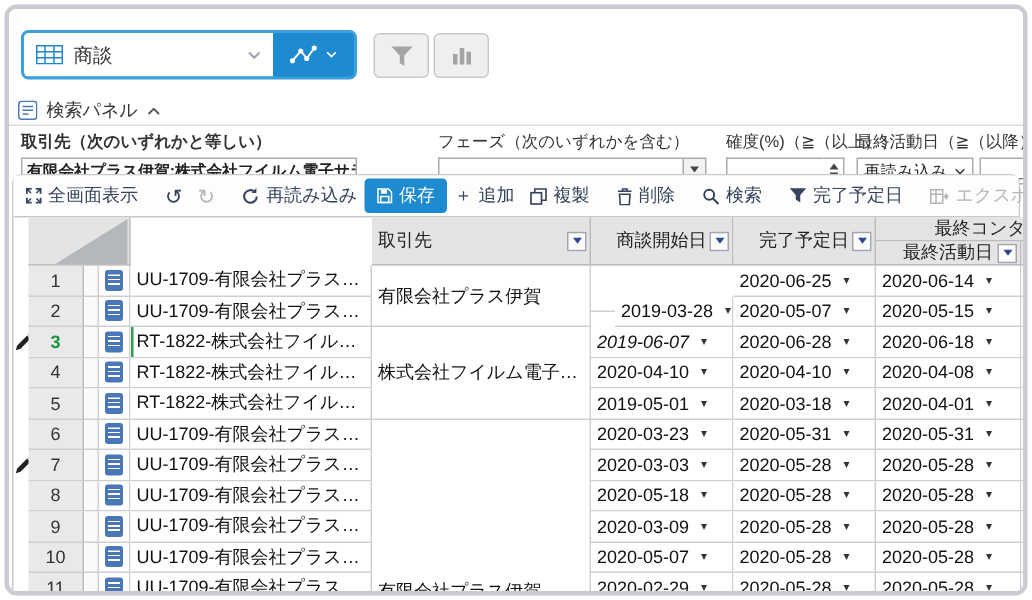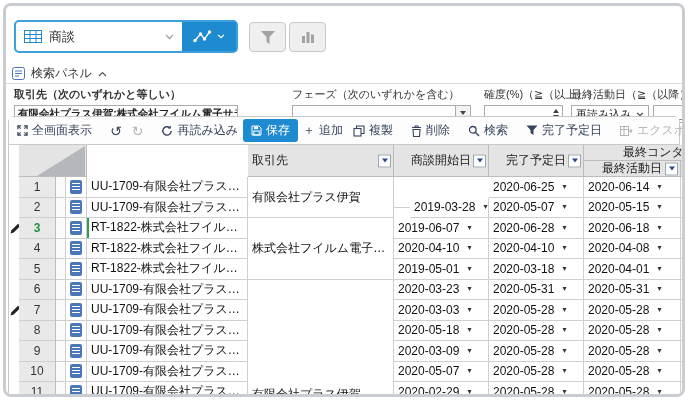--- a/index.html
+++ b/index.html
@@ -335,21 +335,21 @@
         <span class="dd">▾</span>
       </div>
     <div class="c ovf" style="grid-area:4/9;"></div>
 
     <div class="c rn green" style="grid-area:5/1;">3</div>
     <div class="c mini" style="grid-area:5/2;"></div>
     <div class="c doc" style="grid-area:5/3;">
         <span class="doc-icon"></span>
       </div>
     <div class="c name sel" style="grid-area:5/4;">RT-1822-株式会社フイル…</div>
-    <div class="c date" style="grid-area:5/6;">
+    <div class="c date" style="grid-area:5/6;font-style:italic;">
         <span>2019-06-07</span>
         <span class="dd">▾</span>
       </div>
     <div class="c date" style="grid-area:5/7;">
         <span>2020-06-28</span>
         <span class="dd">▾</span>
       </div>
     <div class="c date" style="grid-area:5/8;">
         <span>2020-06-18</span>
         <span class="dd">▾</span>

